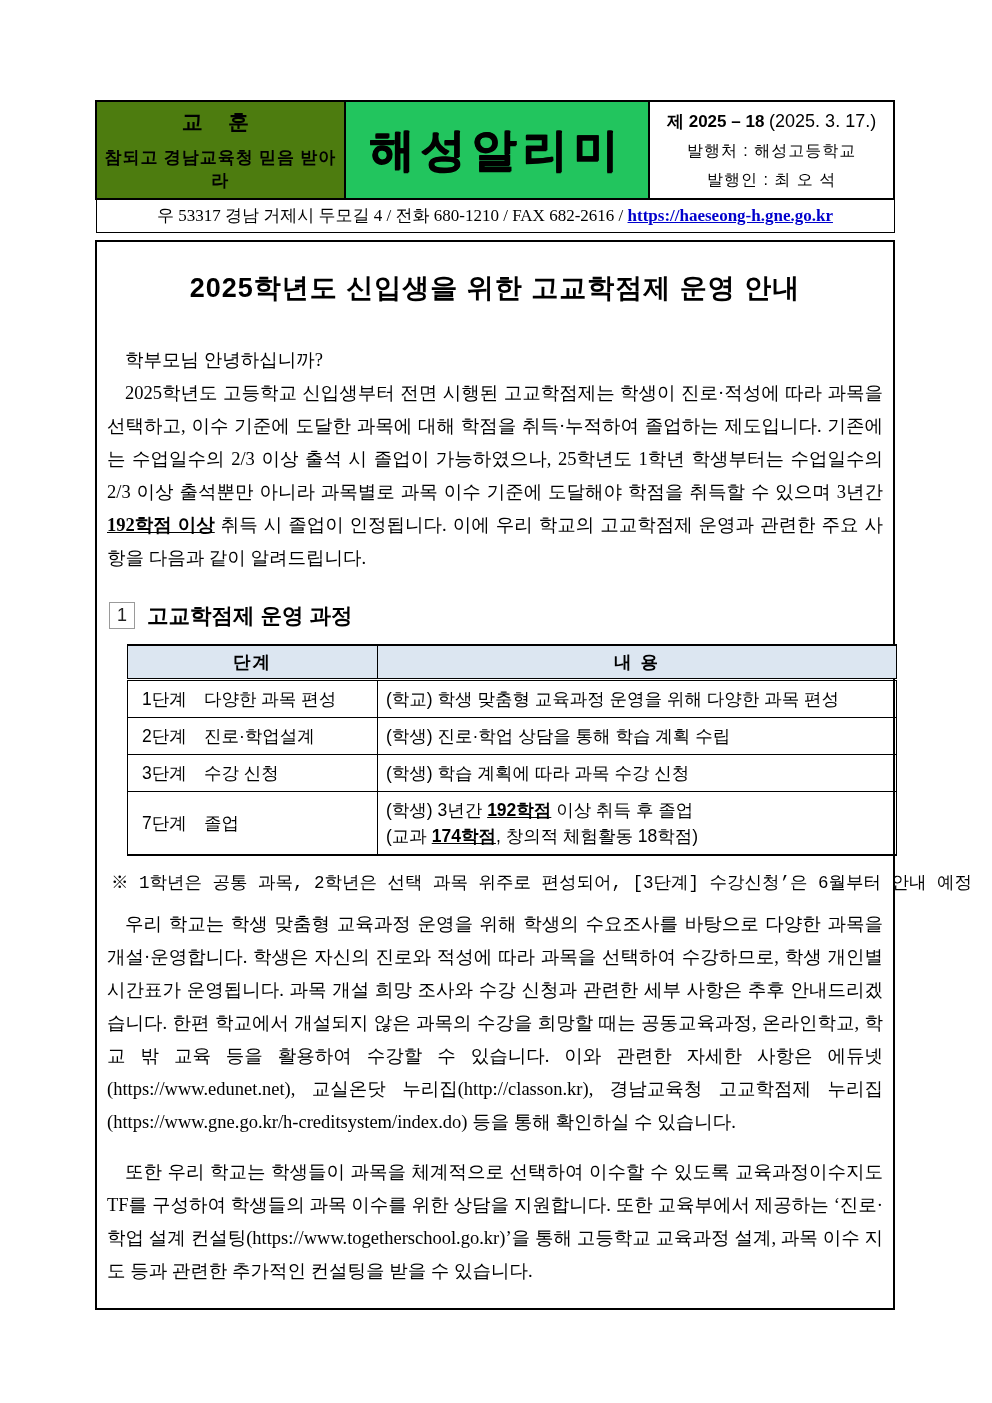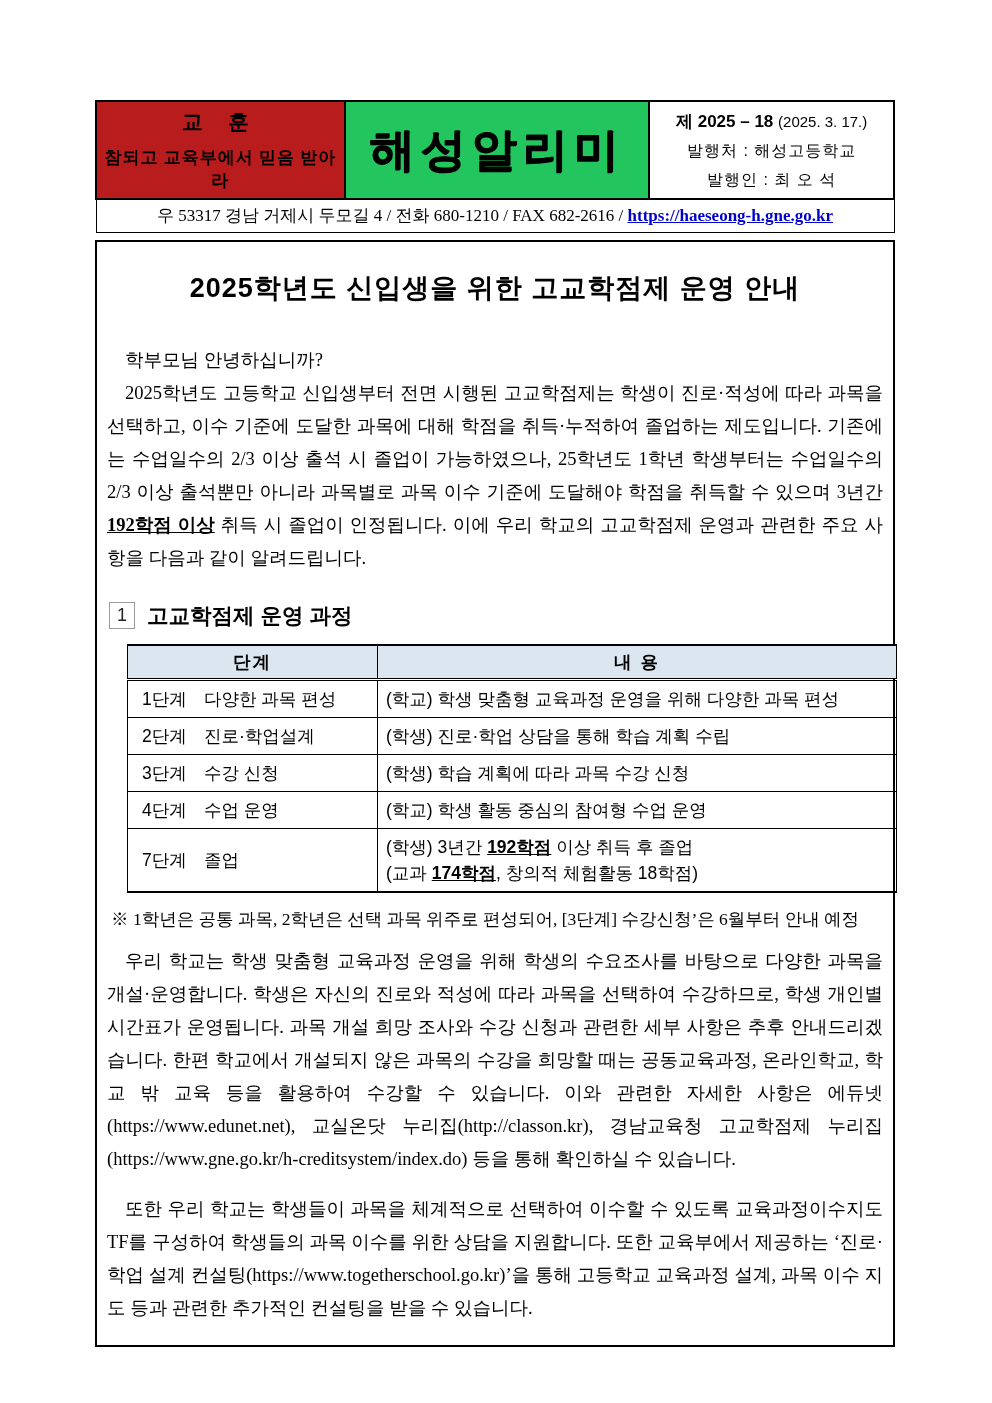--- a/index.html
+++ b/index.html
@@ -3,29 +3,29 @@
 <meta charset="utf-8">
 <style>
   * { margin:0; padding:0; box-sizing:border-box; }
   html,body { width:992px; height:1403px; background:#ffffff; }
   body { font-family:"Liberation Serif", serif; color:#000; }
   .page { width:800px; margin:100px auto 0 95px; }
 
   
   .hdr-table { width:800px; border-collapse:collapse; }
   .hdr-table td { border:2px solid #000; vertical-align:middle; }
-  .motto-cell { width:250px; text-align:center; background:#b91c1c; padding:6px 2px; }
+  .motto-cell { width:250px; text-align:center; background:#4d7c0f; padding:6px 2px; }
   .motto-label { font-weight:bold; font-size:21px; letter-spacing:10px; font-family:"Liberation Serif", serif; }
   .motto-text { font-weight:bold; font-size:17px; letter-spacing:1px; margin-top:10px; font-family:"Liberation Serif", serif; }
   .masthead-cell { width:305px; background:#22c55e; text-align:center; }
   .masthead { font-family:"Liberation Serif", serif; font-weight:bold; font-size:45px;
               letter-spacing:6px; text-shadow:1px 0 0 #000, 0 1px 0 #000; white-space:nowrap; }
   .issue-cell { width:245px; text-align:center; padding:6px 4px; font-family:"Liberation Sans", sans-serif; }
   .issue-line1 { font-size:17px; font-weight:bold; white-space:nowrap; }
-  .issue-date { font-weight:normal; font-size:15px; font-family:"Liberation Sans", sans-serif; }
+  .issue-date { font-weight:normal; font-size:18px; font-family:"Liberation Sans", sans-serif; }
   .issue-line { font-size:16px; margin-top:8px; letter-spacing:1px; }
   .addr-row td { border:1.5px solid #000; height:33px; text-align:center; font-size:17px; padding:2px 0; white-space:nowrap; }
   .addr-text { letter-spacing:0; }
   .site-link { color:#0000cc; font-weight:bold; text-decoration:underline; font-family:"Liberation Serif", serif; }
 
   
   .main-box { border:2px solid #000; margin-top:7px; min-height:1066px; padding:16px 10px 20px 10px; }
   .doc-title { text-align:center; font-family:Liberation Sans, sans-serif; font-weight:bold;
                font-size:27px; letter-spacing:1px; margin:12px 0 38px 0; }
 
@@ -44,36 +44,36 @@
                 font-family:"Liberation Sans", sans-serif; font-size:17.5px; }
   .proc-table th, .proc-table td { border:1px solid #000; }
   .proc-table { border-top:2.5px solid #000; border-bottom:2.5px solid #000; }
   .proc-table th { background:#dce6f1; font-weight:bold; height:34px; 
                    border-bottom:3px double #000; letter-spacing:2px; }
   .col-stage { width:250px; }
   .stage-td { padding:6px 0 6px 14px; vertical-align:middle; white-space:nowrap; }
   .stage-no { display:inline-block; width:62px; }
   .content-td { padding:5px 8px; line-height:26px; vertical-align:middle; }
 
-  .note-line { margin:14px 0 0 4px; font-family:Liberation Serif, serif; font-size:17.5px; white-space:nowrap; }
+  .note-line { margin:14px 0 0 4px; font-family:Liberation Mono, monospace; font-size:17.5px; white-space:nowrap; }
 
   .para2 { margin-top:14px; }
   .para3 { margin-top:16px; }
 </style>
 </head>
 <body>
 
 <div class="page">
 
   <table class="hdr-table">
     <tbody>
         <tr>
       <td class="motto-cell">
         <div class="motto-label">교 훈</div>
-        <div class="motto-text">참되고 교육부에서 믿음 받아라</div>
+        <div class="motto-text">참되고 경남교육청 믿음 받아라</div>
       </td>
       <td class="masthead-cell">
         <div class="masthead">해성알리미</div>
       </td>
       <td class="issue-cell">
         <div class="issue-line1">
           <span>제 2025 – 18</span>
           <span class="issue-date">(2025. 3. 17.)</span>
         </div>
         <div class="issue-line">발행처 : 해성고등학교</div>
@@ -120,26 +120,20 @@
               <div>(학생) 진로·학업 상담을 통해 학습 계획 수립</div>
             </td>
       </tr>
       <tr>
         <td class="stage-td"><span class="stage-no">3단계</span><span>수강 신청</span></td>
         <td class="content-td">
               <div>(학생) 학습 계획에 따라 과목 수강 신청</div>
             </td>
       </tr>
       <tr>
-        <td class="stage-td"><span class="stage-no">4단계</span><span>수업 운영</span></td>
-        <td class="content-td">
-              <div>(학교) 학생 활동 중심의 참여형 수업 운영</div>
-            </td>
-      </tr>
-      <tr>
         <td class="stage-td"><span class="stage-no">7단계</span><span>졸업</span></td>
         <td class="content-td">
           <div><span>(학생) 3년간 </span><span class="hl">192학점</span><span> 이상 취득 후 졸업</span></div>
           <div><span>(교과 </span><span class="hl">174학점</span><span>, 창의적 체험활동 18학점)</span></div>
         </td>
       </tr>
     </tbody>
       </table>
 
     <div class="note-line">※ 1학년은 공통 과목, 2학년은 선택 과목 위주로 편성되어, [3단계] 수강신청’은 6월부터 안내 예정</div>

